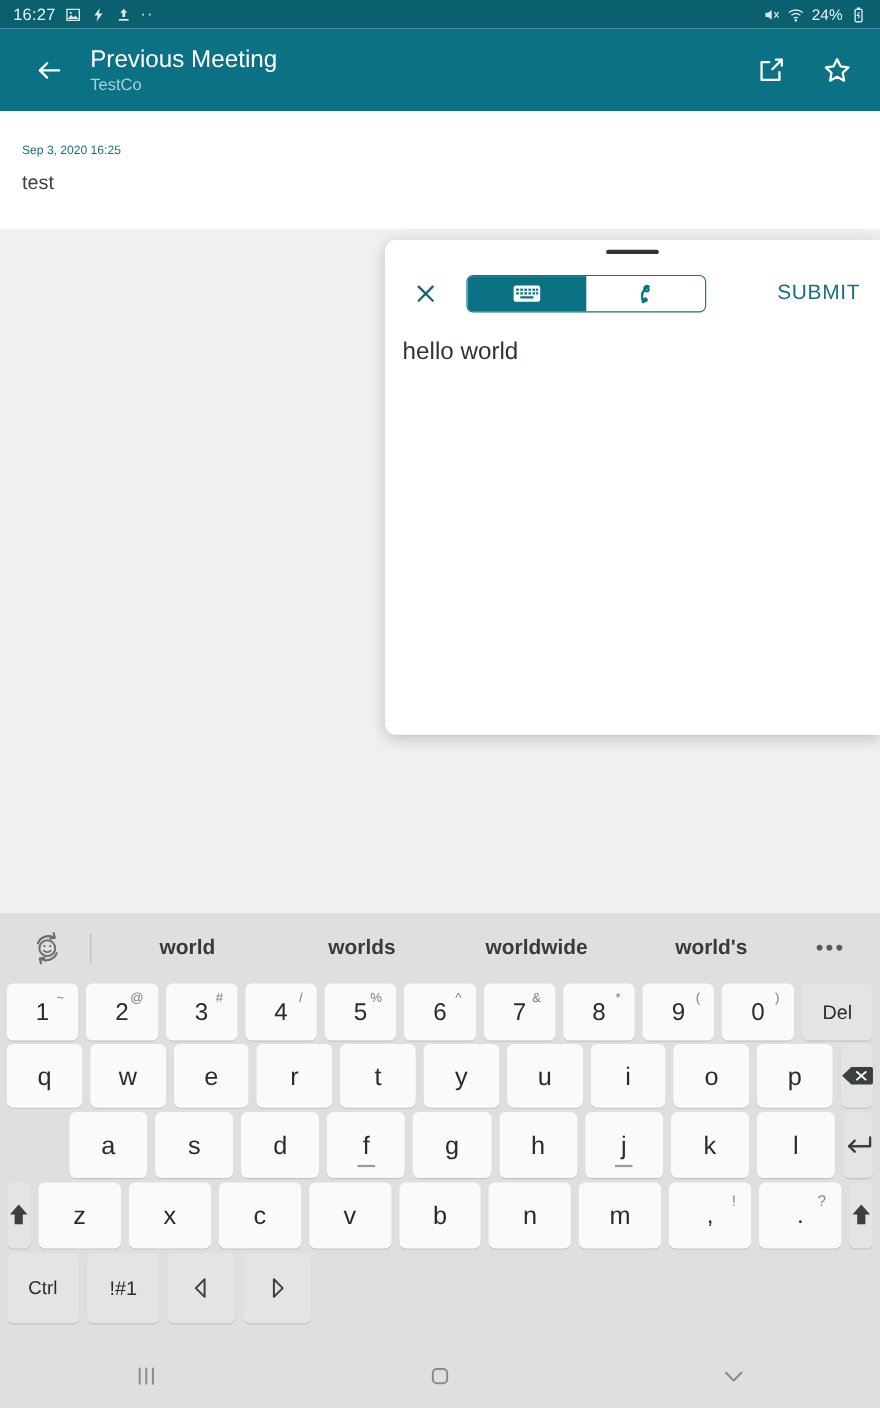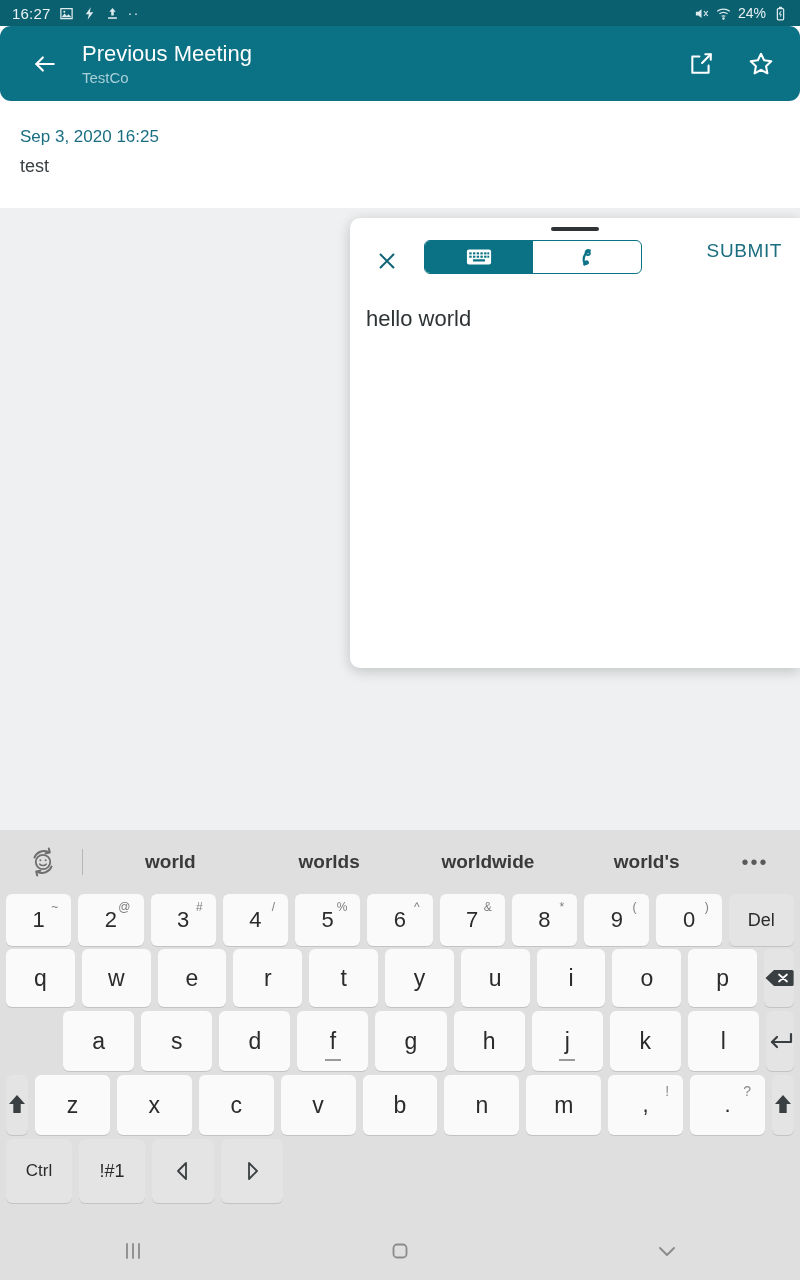--- a/index.html
+++ b/index.html
@@ -22,57 +22,57 @@
   .sb-right { display: flex; align-items: center; gap: 7px; }
   .sb-clock { font-size: 15px; letter-spacing: .2px; }
   .sb-ico { width: 15px; height: 15px; display: inline-block; opacity: .95; }
   .sb-ico svg { display: block; width: 100%; height: 100%; }
   .sb-dots { font-size: 15px; line-height: 6px; letter-spacing:1px; opacity:.9; }
   .sb-batt-text { font-size: 14px; }
 
   
   .appbar {
     position: absolute; top: 26px; left: 0; width: 800px; height: 75px;
-    background: #0b7285; display: flex; align-items: center; padding: 0 22px; border-radius: 11px;
+    background: #0b7285; display: flex; align-items: center; padding: 0 22px;
   }
   .appbar-back { width: 46px; height: 46px; display: flex; align-items: center; justify-content: center; cursor: pointer; }
   .appbar-back svg { width: 26px; height: 26px; }
   .appbar-titles { margin-left: 14px; flex: 1; }
   .appbar-title { color: #ffffff; font-size: 22px; line-height: 27px; font-weight: 400; }
   .appbar-sub { color: #a9cfd8; font-size: 15px; line-height: 20px; margin-top: 1px; }
   .appbar-actions { display: flex; align-items: center; gap: 26px; }
   .appbar-icon { width: 34px; height: 34px; display: flex; align-items: center; justify-content: center; cursor: pointer; }
   .appbar-icon svg { width: 26px; height: 26px; }
 
   
   .note-card {
     position: absolute; top: 101px; left: 0; width: 800px; height: 107px;
     background: #ffffff; padding: 25px 20px 0 20px;
   }
-  .note-date { color: #1a6e80; font-size: 17px; line-height: 22px; }
+  .note-date { color: #1a6e80; font-size: 11px; line-height: 22px; }
   .note-body { color: #3b4043; font-size: 18px; line-height: 24px; margin-top: 6px; }
 
   .content-bg {
     position: absolute; top: 208px; left: 0; width: 800px; height: 622px;
     background: #eff0f1;
   }
 
   
   .panel {
     position: absolute; top: 218px; left: 350px; width: 450px; height: 450px;
     background: #ffffff; border-radius: 10px 0 0 10px;
     box-shadow: 0 3px 14px rgba(0,0,0,0.20);
   }
   .panel-handle {
     position: absolute; top: 9px; left: 50%; transform: translateX(-50%);
     width: 48px; height: 4px; background: #2f3335; border-radius: 2px;
   }
   .panel-top {
     position: absolute; top: 22px; left: 0; width: 450px; height: 54px;
-    display: flex; align-items: flex-start; padding: 0 16px;
+    display: flex; align-items: center; padding: 0 16px;
   }
   .panel-close { width: 42px; height: 42px; display: flex; align-items: center; justify-content: center; cursor: pointer; }
   .panel-close svg { width: 22px; height: 22px; }
   .seg {
     display: flex; width: 218px; height: 34px; margin-left: 16px;
     border: 1px solid #0b7285; border-radius: 6px; overflow: hidden; background: #fff;
   }
   .seg-btn { flex: 1; display: flex; align-items: center; justify-content: center; cursor: pointer; }
   .seg-btn.active { background: #0b7285; }
   .seg-btn svg { width: 26px; height: 22px; }

